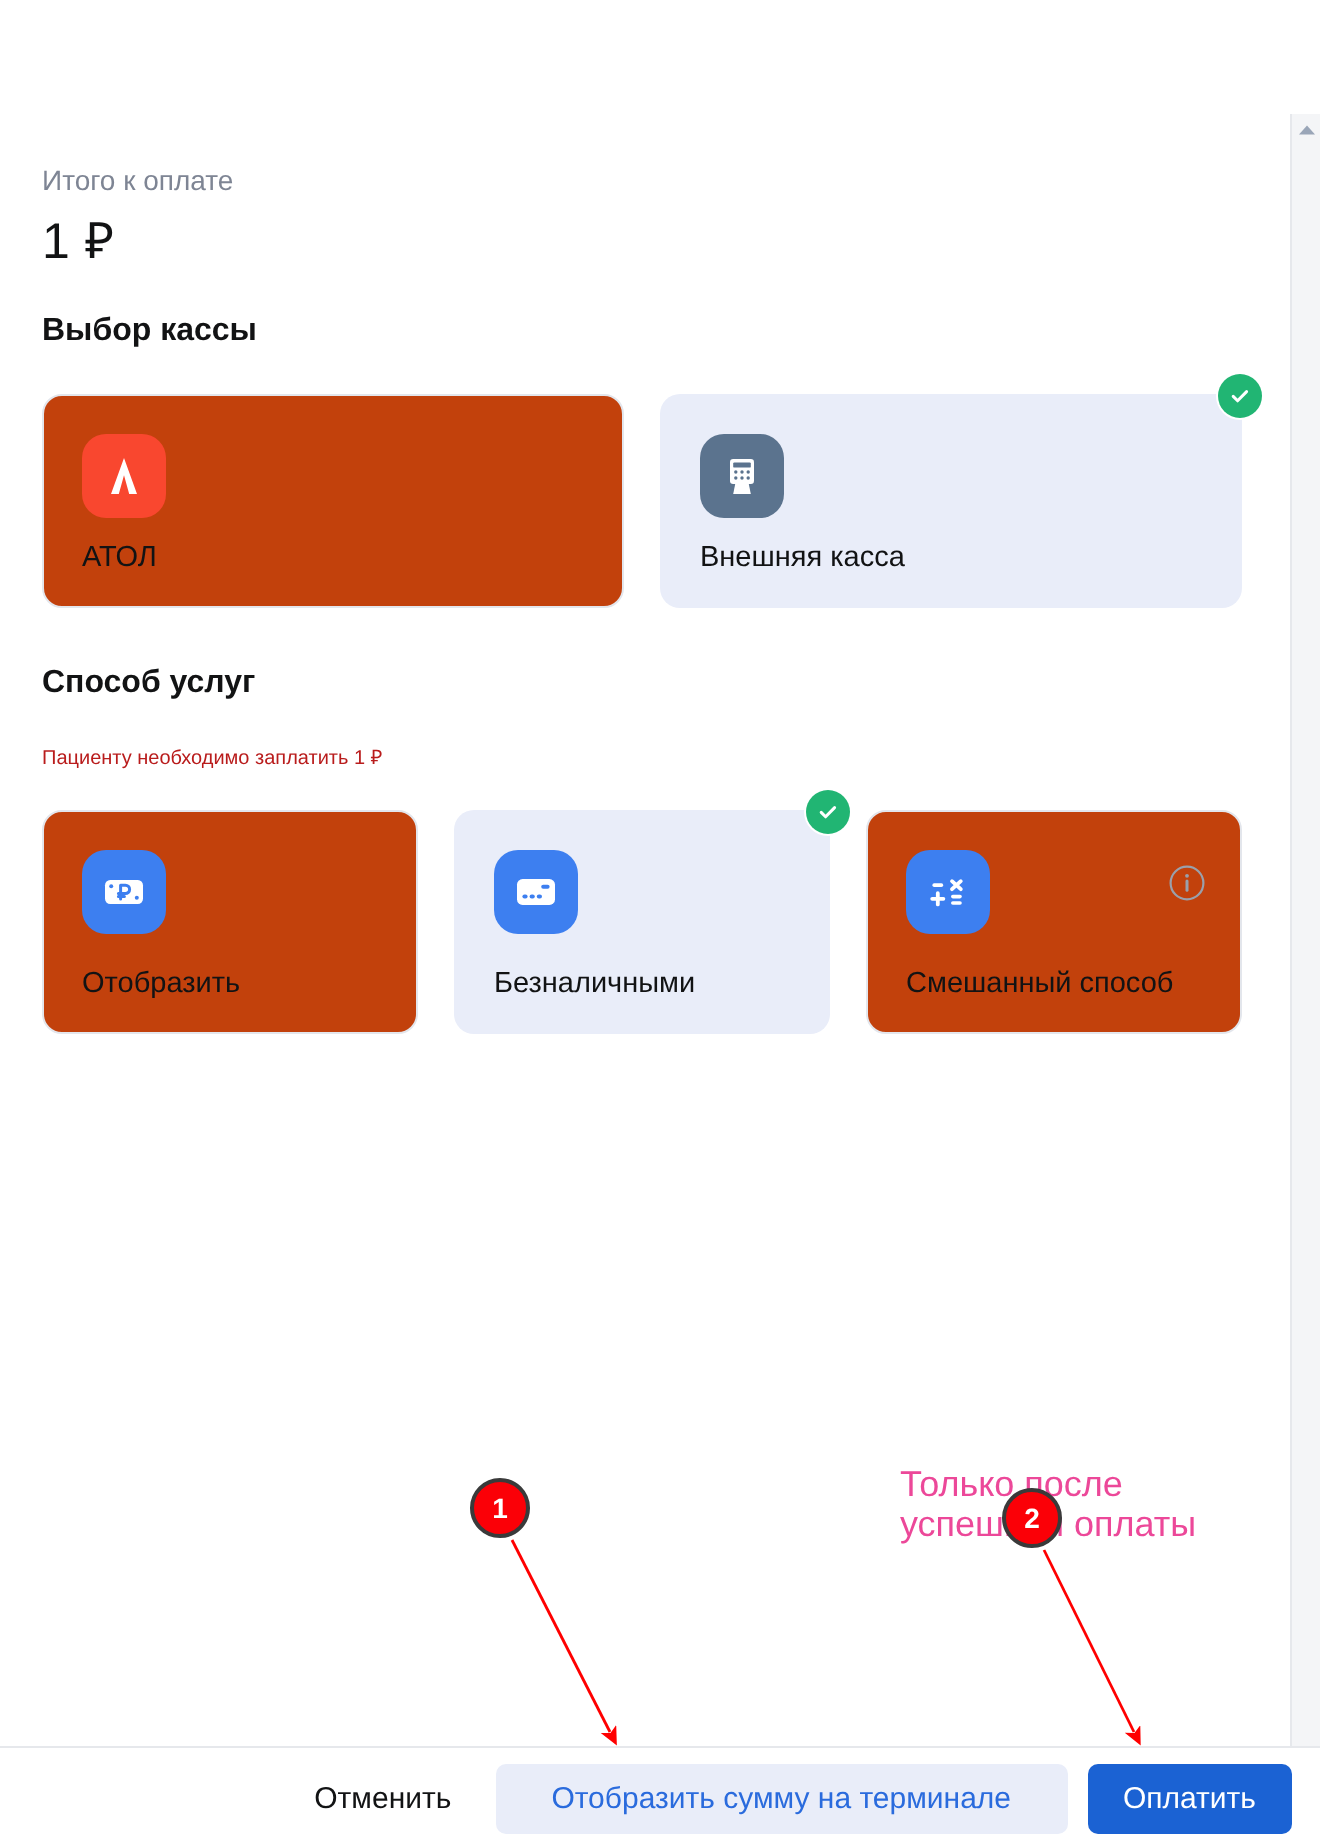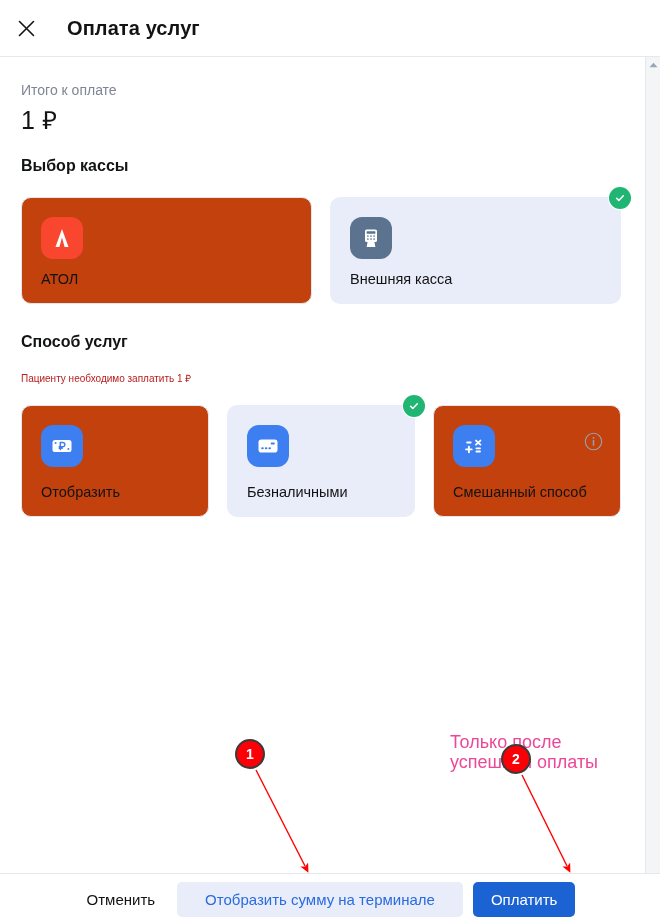--- a/index.html
+++ b/index.html
@@ -198,21 +198,21 @@
 
   
   .footer {
     position: absolute;
     left: 0; bottom: 0;
     width: 660px; height: 51px;
     background: #ffffff;
     border-top: 1px solid #e6e8ec;
     display: flex;
     align-items: center;
-    justify-content: center;
+    justify-content: flex-end;
     padding-right: 14px;
     gap: 0px;
   }
   .btn {
     border: none;
     border-radius: 5px;
     font-family: "Liberation Sans", sans-serif;
     font-size: 15px;
     cursor: pointer;
     height: 35px;
@@ -234,28 +234,20 @@
     background: #1b62d3;
     color: #ffffff;
     padding: 0 18px;
   }
 </style>
 </head>
 <body>
 
 <div id="app">
 
-  <div class="header">
-    <div class="close-btn">
-      <svg width="19" height="19" viewBox="0 0 19 19">
-        <path d="M2.5 2.5 L16.5 16.5 M16.5 2.5 L2.5 16.5" stroke="#121314" stroke-width="1.6" fill="none" stroke-linecap="round"></path>
-      </svg>
-    </div>
-    <div class="header-title">Оплата услуг</div>
-  </div>
 
   <div class="body">
 
     <div class="total-label">Итого к оплате</div>
     <div class="total-value">1 ₽</div>
 
     <div class="section-title" id="title-cashbox">Выбор кассы</div>
 
     <div class="card" id="card-atol">
       <div class="card-icon" style="background:#f9472f;">

